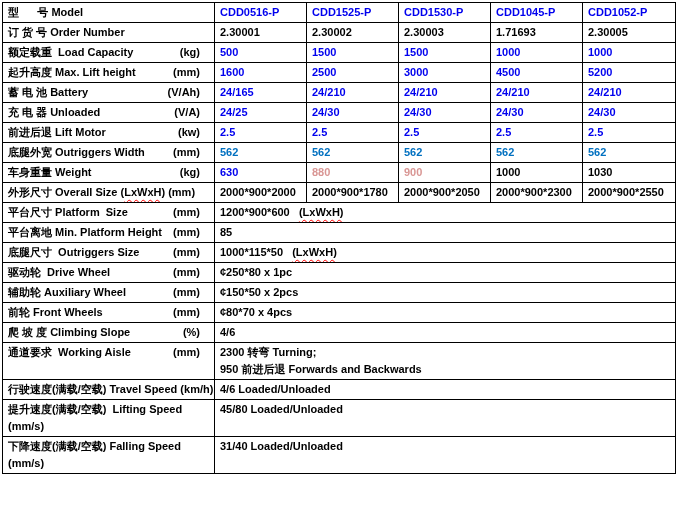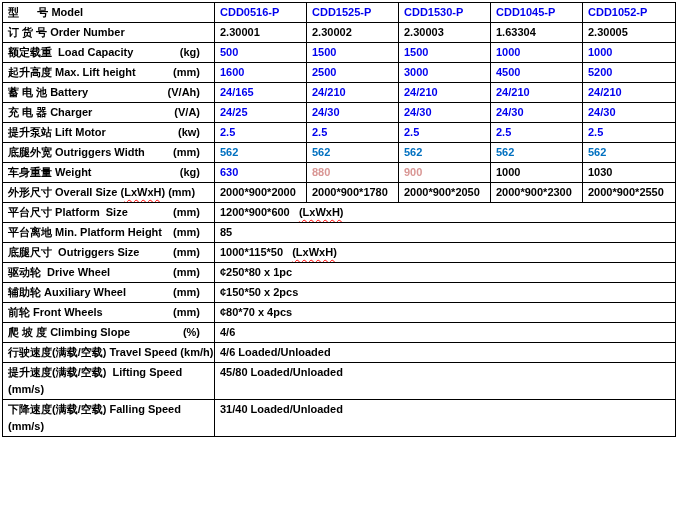--- a/index.html
+++ b/index.html
@@ -55,21 +55,21 @@
           <td class="vcell c-blue">CDD1045-P</td>
           <td class="vcell c-blue">CDD1052-P</td>
         </tr>
         <tr>
           <td class="lcell">
             <div class="lrow"><span><span>订 货 号 Order Number</span></span></div>
           </td>
           <td class="vcell c-black">2.30001</td>
           <td class="vcell c-black">2.30002</td>
           <td class="vcell c-black">2.30003</td>
-          <td class="vcell c-black">1.63304</td>
+          <td class="vcell c-black">1.71693</td>
           <td class="vcell c-black">2.30005</td>
         </tr>
         <tr>
           <td class="lcell">
             <div class="lrow"><span><span>额定载重  Load Capacity</span></span><span class="unit">(kg)</span></div>
           </td>
           <td class="vcell c-blue">500</td>
           <td class="vcell c-blue">1500</td>
           <td class="vcell c-blue">1500</td>
           <td class="vcell c-blue">1000</td>
@@ -90,31 +90,31 @@
             <div class="lrow"><span><span>蓄 电 池 Battery</span></span><span class="unit">(V/Ah)</span></div>
           </td>
           <td class="vcell c-blue">24/165</td>
           <td class="vcell c-blue">24/210</td>
           <td class="vcell c-blue">24/210</td>
           <td class="vcell c-blue">24/210</td>
           <td class="vcell c-blue">24/210</td>
         </tr>
         <tr>
           <td class="lcell">
-            <div class="lrow"><span><span>充 电 器 Charger</span></span><span class="unit">(V/A)</span></div>
+            <div class="lrow"><span><span>充 电 器 Unloaded</span></span><span class="unit">(V/A)</span></div>
           </td>
           <td class="vcell c-blue">24/25</td>
           <td class="vcell c-blue">24/30</td>
           <td class="vcell c-blue">24/30</td>
           <td class="vcell c-blue">24/30</td>
           <td class="vcell c-blue">24/30</td>
         </tr>
         <tr>
           <td class="lcell">
-            <div class="lrow"><span><span>提升泵站 Lift Motor</span></span><span class="unit">(kw)</span></div>
+            <div class="lrow"><span><span>前进后退 Lift Motor</span></span><span class="unit">(kw)</span></div>
           </td>
           <td class="vcell c-blue">2.5</td>
           <td class="vcell c-blue">2.5</td>
           <td class="vcell c-blue">2.5</td>
           <td class="vcell c-blue">2.5</td>
           <td class="vcell c-blue">2.5</td>
         </tr>
         <tr>
           <td class="lcell">
             <div class="lrow"><span><span>底腿外宽 Outriggers Width</span></span><span class="unit">(mm)</span></div>
@@ -182,20 +182,27 @@
           <td class="scell" colspan="5"><span>¢80*70 x 4pcs</span></td>
         </tr>
         <tr>
           <td class="lcell">
             <div class="lrow"><span><span>爬 坡 度 Climbing Slope</span></span><span class="unit">(%)</span></div>
           </td>
           <td class="scell" colspan="5"><span>4/6</span></td>
         </tr>
         <tr>
           <td class="lcell">
+            <div class="lrow"><span><span>通道要求  Working Aisle</span></span><span class="unit">(mm)</span></div>
+          </td>
+          <td class="scell" colspan="5"><span>2300 转弯 Turning;
+950 前进后退 Forwards and Backwards</span></td>
+        </tr>
+        <tr>
+          <td class="lcell">
             <div class="lrow"><span><span>行驶速度(满载/空载) Travel Speed (km/h)</span></span></div>
           </td>
           <td class="scell" colspan="5"><span>4/6 Loaded/Unloaded</span></td>
         </tr>
         <tr>
           <td class="lcell">
             <div class="lrow"><span><span>提升速度(满载/空载)  Lifting Speed</span></span></div>
             <div class="lrow2">(mm/s)</div>
           </td>
           <td class="scell" colspan="5"><span>45/80 Loaded/Unloaded</span></td>

